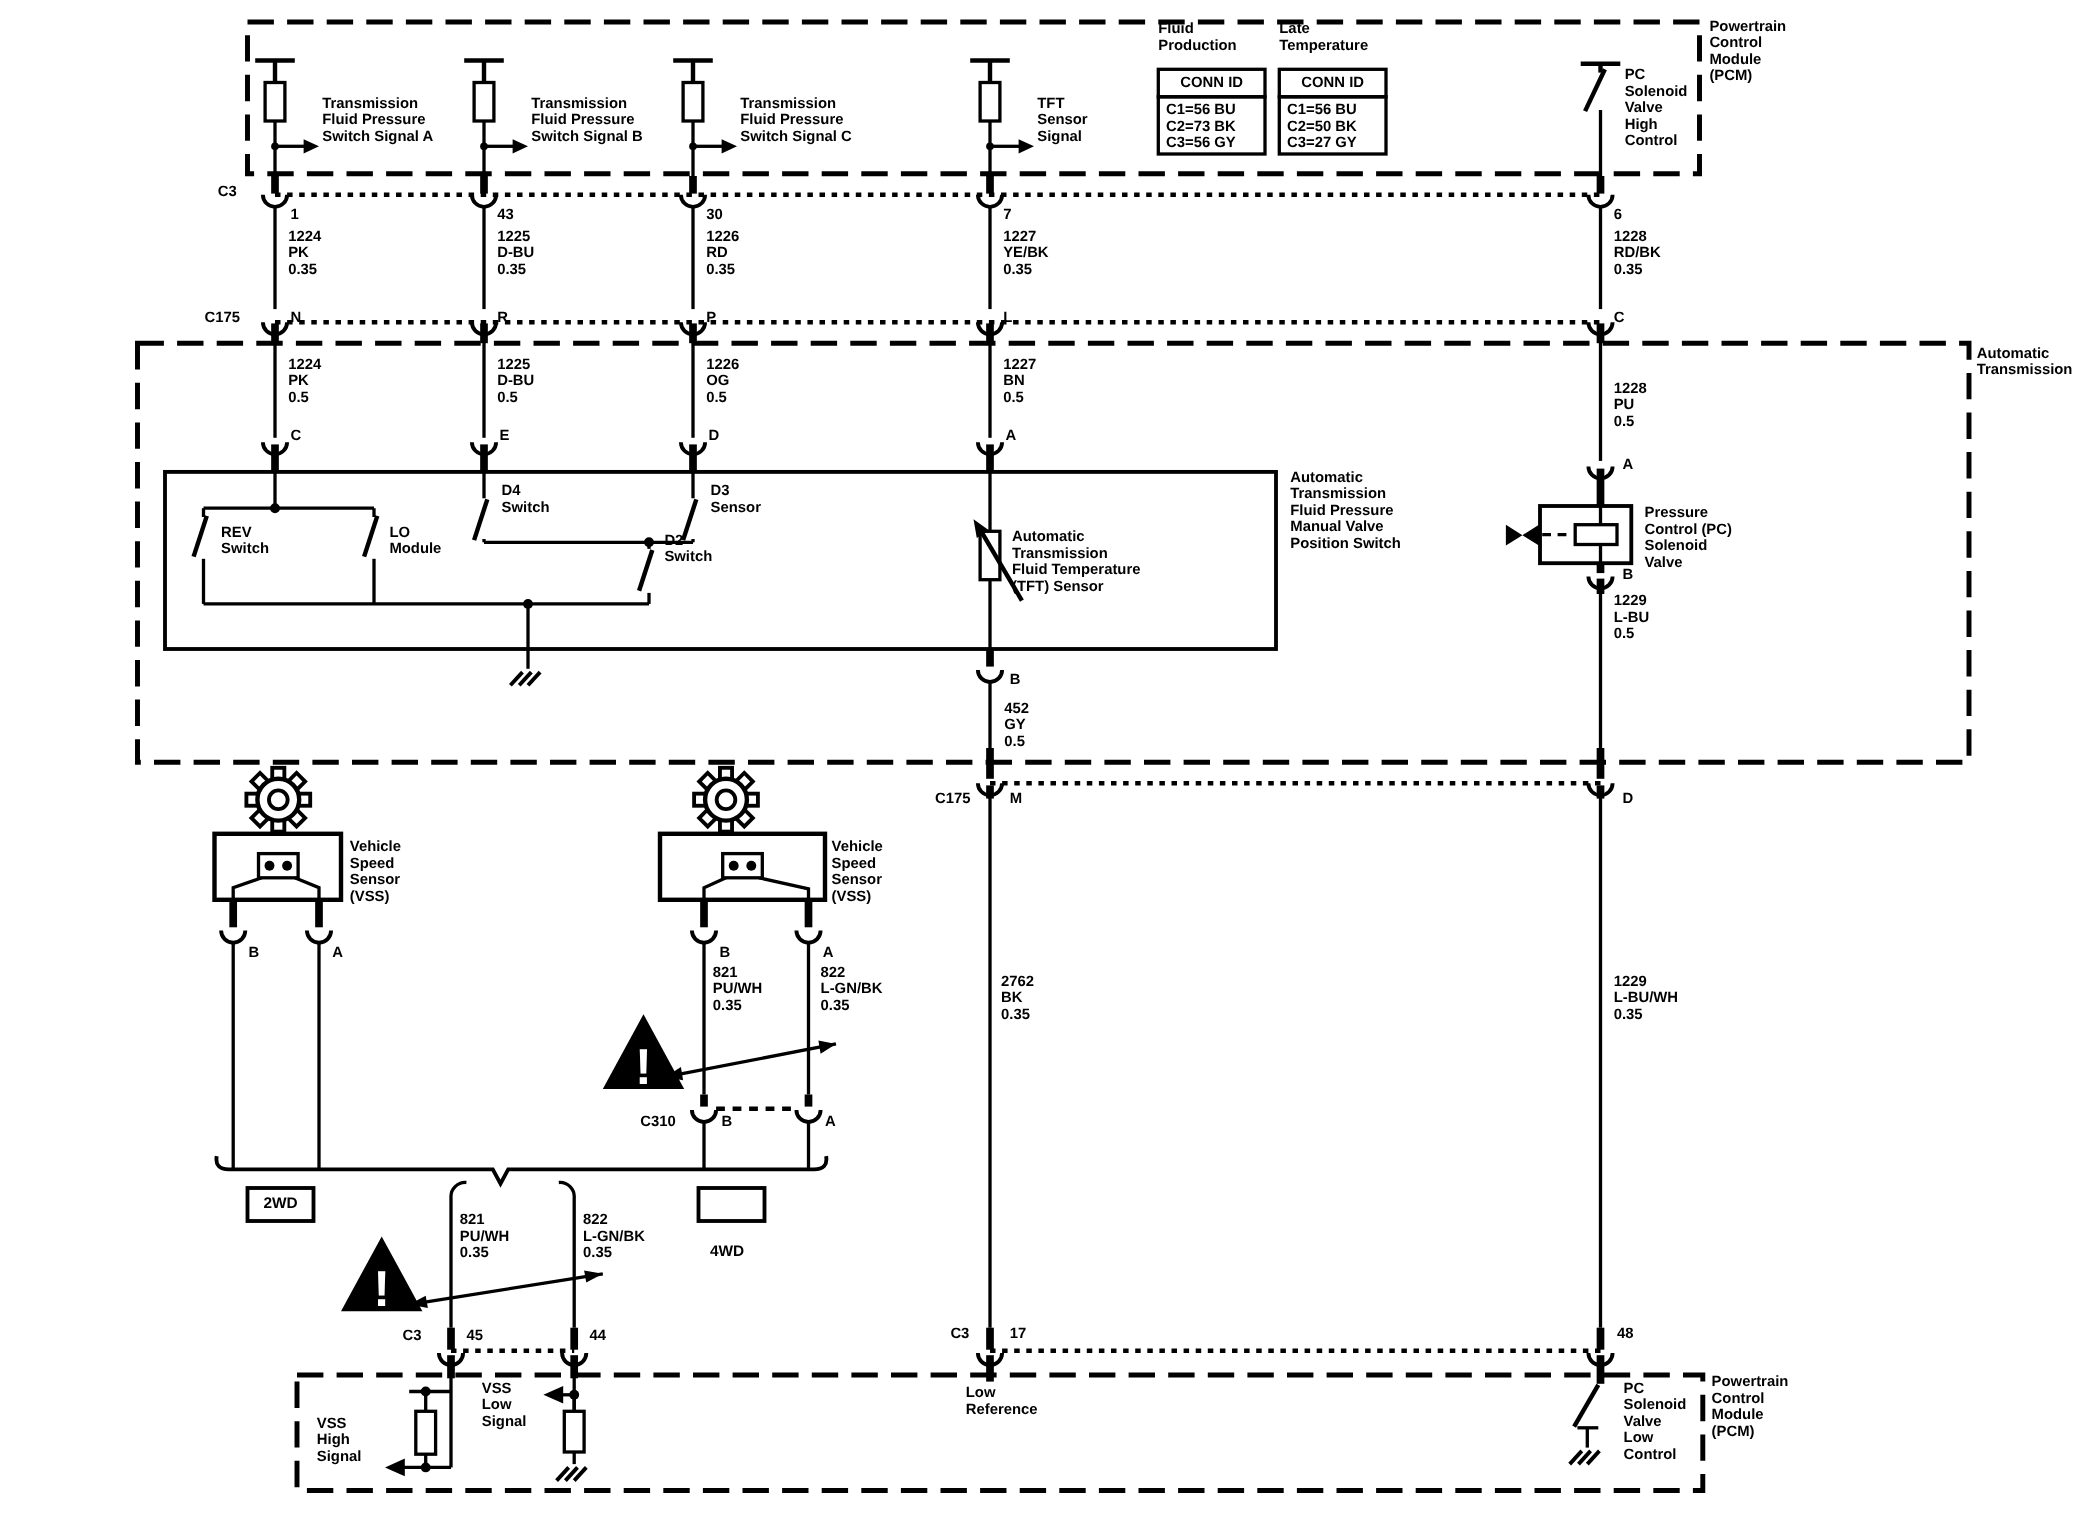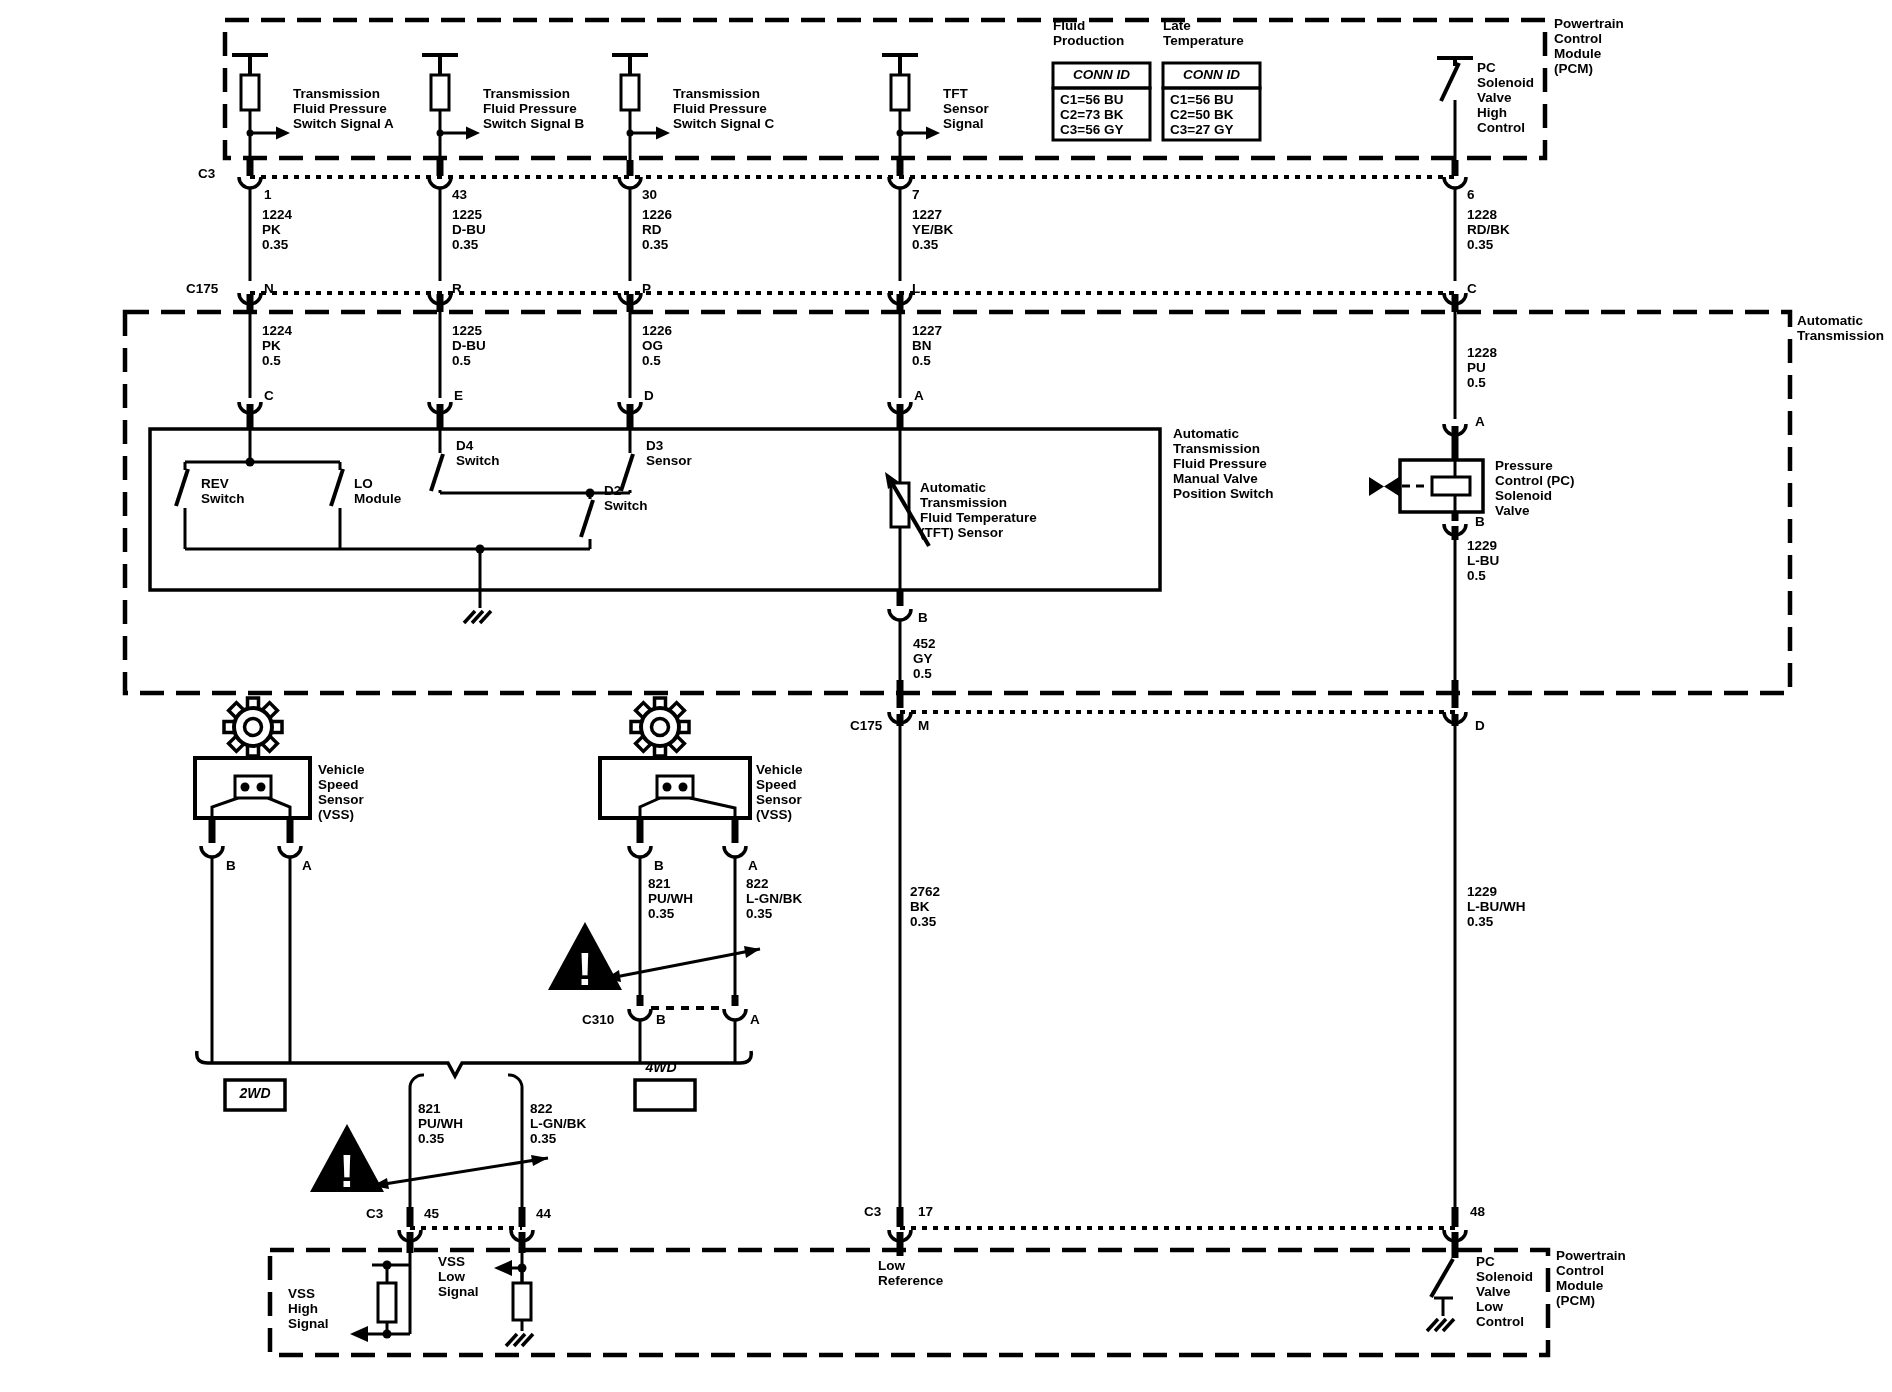--- a/index.html
+++ b/index.html
@@ -1,21 +1,21 @@
 <!DOCTYPE html>
 <html><head>
 <meta charset="utf-8">
 <style>
   html,body{margin:0;padding:0;background:#fff;}
   .stage{position:relative;width:1892px;height:1392px;background:#fff;overflow:hidden;
          font-family:"Liberation Sans",sans-serif;}
   svg.wires{position:absolute;left:0;top:0;}
   .lbl{position:absolute;font-size:13.5px;font-weight:700;line-height:15px;color:#000;
        white-space:pre-line;letter-spacing:0;}
-  .lbl-c{text-align:center;font-style:italic;}
+  .lbl-c{text-align:center;}
   .big{font-size:14px;}
   line,path,rect.box,circle.hole{stroke:#000;}
 </style>
 </head>
 <body>
 
 <div class="stage">
 
 <svg class="wires" width="1892" height="1392" viewBox="0 0 1892 1392">
   <defs>
@@ -472,21 +472,21 @@
 0.35</div>
 <div class="lbl" style="left:746px;top:876px">822
 L-GN/BK
 0.35</div>
 
 <div class="lbl" style="left:582px;top:1012px">C310</div>
 <div class="lbl" style="left:656px;top:1012px">B</div>
 <div class="lbl" style="left:750px;top:1012px">A</div>
 
 <div class="lbl lbl-c big" style="left:225px;top:1086px;width:60px">2WD</div>
-<div class="lbl lbl-c big" style="left:635px;top:1060px;width:52px">4WD</div>
+<div class="lbl lbl-c big" style="left:635px;top:1130px;width:52px">4WD</div>
 
 <div class="lbl" style="left:418px;top:1101px">821
 PU/WH
 0.35</div>
 <div class="lbl" style="left:530px;top:1101px">822
 L-GN/BK
 0.35</div>
 
 <div class="lbl" style="left:366px;top:1206px">C3</div>
 <div class="lbl" style="left:424px;top:1206px">45</div>

